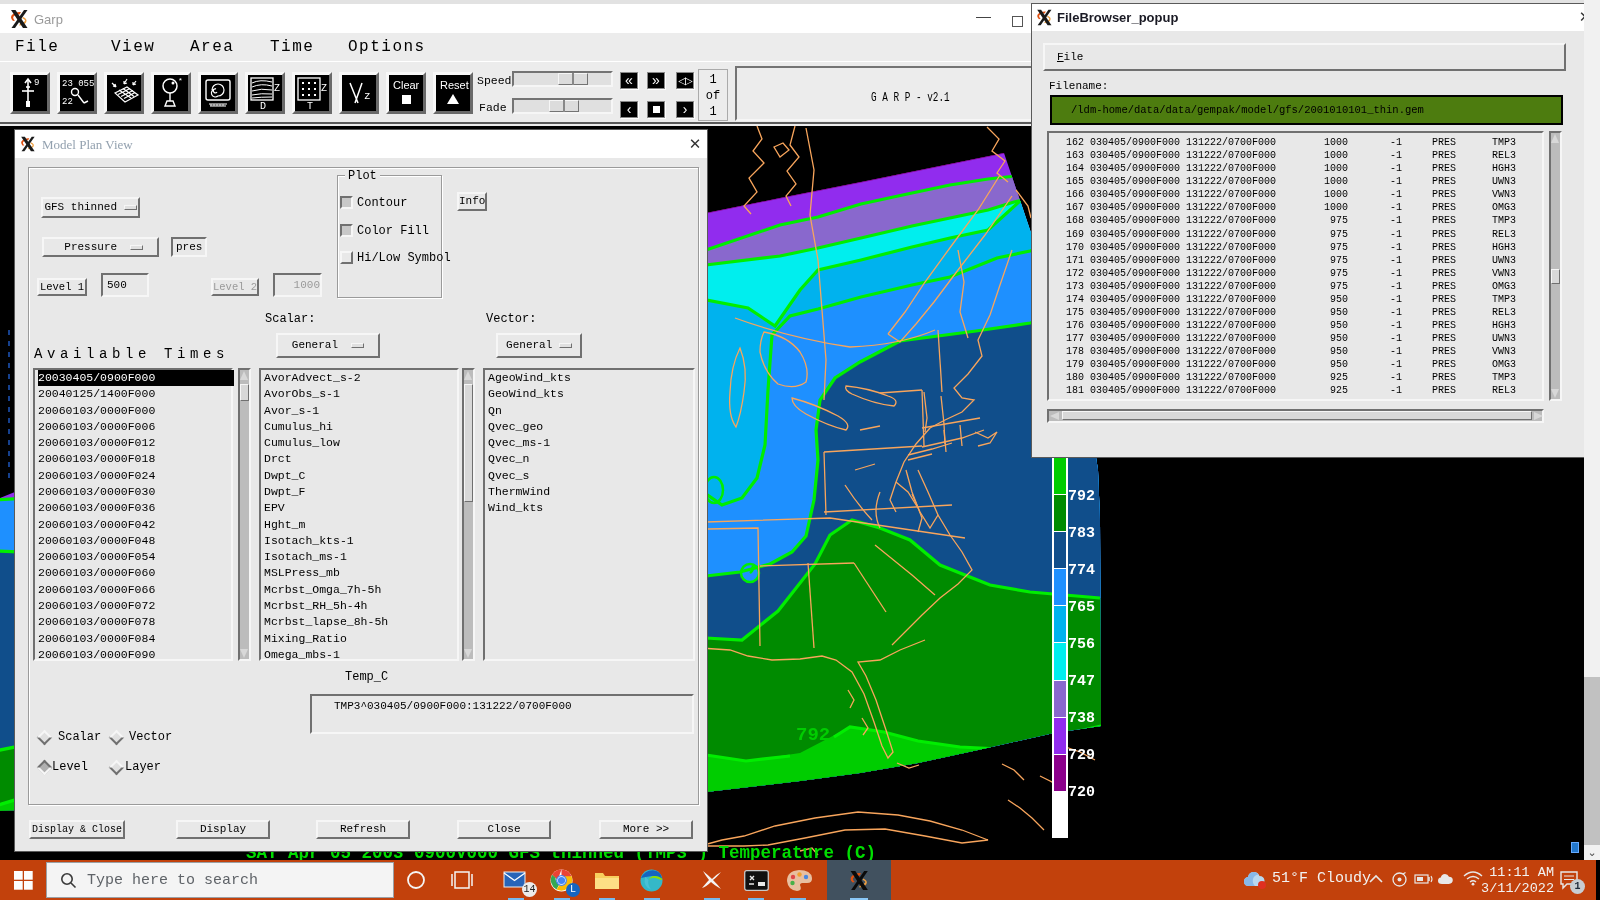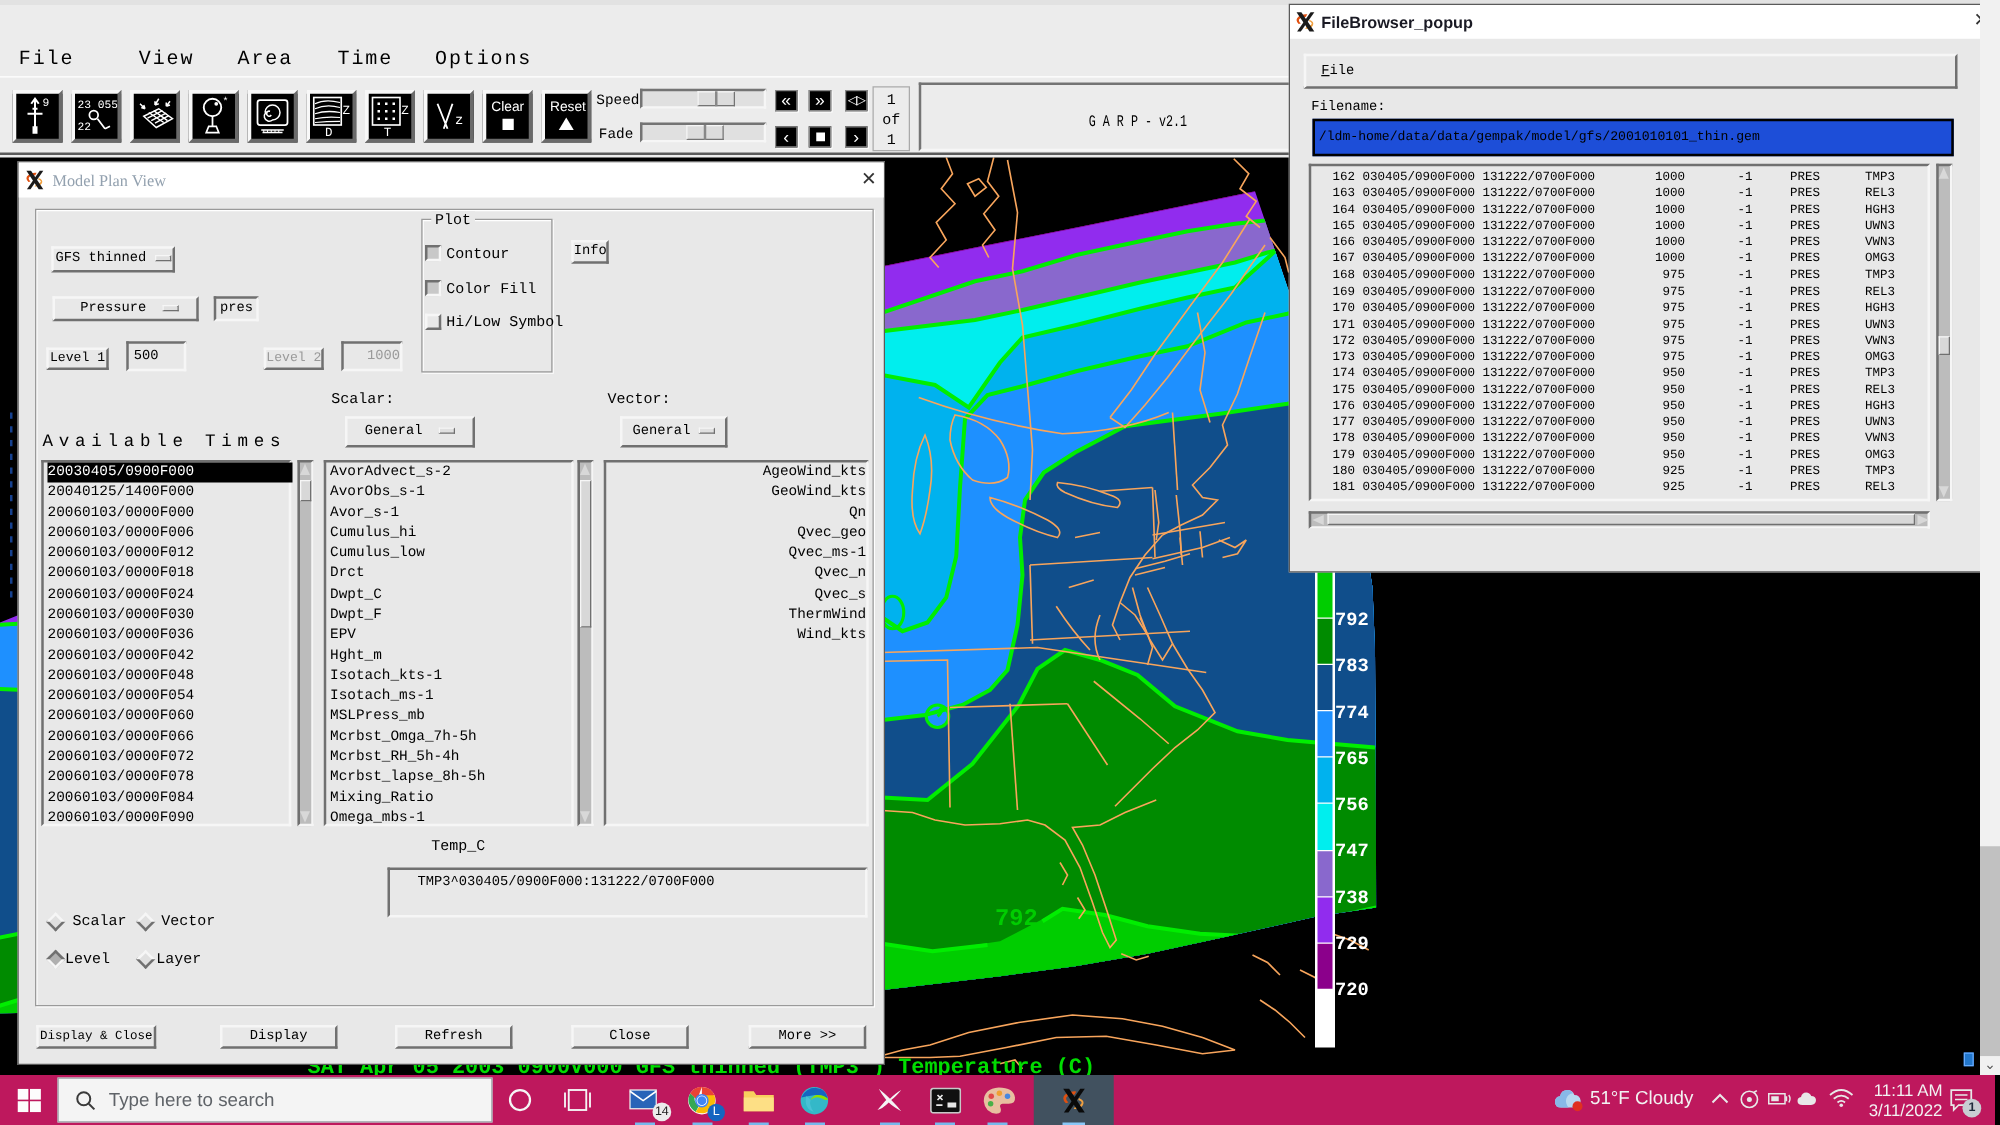--- a/index.html
+++ b/index.html
@@ -120,20 +120,31 @@
           <text x="1068" y="759">729</text>
           <text x="1068" y="796">720</text>
 </g>
 </g>
 <text x="246" y="858" font-family="Liberation Mono,monospace" font-size="17.5" font-weight="bold" fill="#00DD00">SAT Apr 05 2003 0900V000 GFS thinned (TMP3 ) Temperature (C)</text>
 </svg>
 </div>
 
 <div id="garp-top" class="abs" style="left:0;top:0;width:1600px;height:126px;background:#ececec;">
   <div class="abs" style="left:0;top:0;width:1600px;height:4px;background:#e2e2e2;"></div>
+  <div class="abs" style="left:0;top:4px;width:1600px;height:29px;background:#fff;">
+    <svg class="abs" style="left:10px;top:4px;" width="20" height="22" viewBox="0 0 20 22">
+      <path d="M 3,13 Q -1,9 3,6 Q 6,3.5 11,4 L 9.5,6.5 Q 5,6 3.5,8.5 Q 2.5,10.5 5,12.5 Z" fill="#e05010"></path>
+      <path d="M 13,9 Q 18,11 16,14.5 Q 14,17.5 9,17.5 L 10.5,15 Q 14,15 15,13 Q 15.5,11.5 12.5,10.5 Z" fill="#f0a040"></path>
+      <path d="M 1,2 L 5.5,2 L 17.5,20 L 13,20 Z" fill="#1a1a1a"></path>
+      <path d="M 17.5,2 L 14,2 L 1.5,20 L 5,20 Z" fill="#1a1a1a"></path>
+    </svg>
+    <span class="abs" style="left:34px;top:8px;font-family:'Liberation Sans',sans-serif;font-size:13px;color:#9a9a9a;">Garp</span>
+    <span class="abs" style="left:976px;top:3px;font-family:'Liberation Sans',sans-serif;font-size:15px;color:#444;">—</span>
+    <div class="abs" style="left:1012px;top:12px;width:11px;height:11px;border:1px solid #555;"></div>
+  </div>
   <div class="abs" style="left:0;top:33px;width:1600px;height:28px;background:#ececec;font-size:16px;letter-spacing:1.5px;color:#000;">
     <span class="abs" style="left:15px;top:5px;">File</span>
     <span class="abs" style="left:111px;top:5px;">View</span>
     <span class="abs" style="left:190px;top:5px;">Area</span>
     <span class="abs" style="left:270px;top:5px;">Time</span>
     <span class="abs" style="left:348px;top:5px;">Options</span>
   </div>
   <div class="abs" style="left:0;top:61px;width:1600px;height:63px;background:#ececec;border-top:1px solid #fff;border-bottom:2px solid #5a5a5a;"></div>
 
   <div class="tbtn" style="left:10px;">
@@ -357,21 +368,21 @@
 Mcrbst_RH_5h-4h
 Mcrbst_lapse_8h-5h
 Mixing_Ratio
 Omega_mbs-1</pre>
     </div>
   <div class="sbv" style="left:447px;top:238px;width:13px;height:293px;">
     <div class="arr" style="top:1px;border-left:4.5px solid transparent;border-right:4.5px solid transparent;border-bottom:9px solid #d8d8d8;"></div>
     <div class="sbth" style="top:14px;height:118px;"></div>
     <div class="arr" style="bottom:1px;border-left:4.5px solid transparent;border-right:4.5px solid transparent;border-top:9px solid #d8d8d8;"></div>
   </div>
-  <div class="mlist" style="left:468px;top:238px;width:212px;height:293px;text-align:right;">
+  <div class="mlist" style="left:468px;top:238px;width:212px;height:293px;">
       <pre>AgeoWind_kts
 GeoWind_kts
 Qn
 Qvec_geo
 Qvec_ms-1
 Qvec_n
 Qvec_s
 ThermWind
 Wind_kts</pre>
     </div>
@@ -398,21 +409,21 @@
       <path d="M 3,13 Q -1,9 3,6 Q 6,3.5 11,4 L 9.5,6.5 Q 5,6 3.5,8.5 Q 2.5,10.5 5,12.5 Z" fill="#e05010"></path>
       <path d="M 13,9 Q 18,11 16,14.5 Q 14,17.5 9,17.5 L 10.5,15 Q 14,15 15,13 Q 15.5,11.5 12.5,10.5 Z" fill="#f0a040"></path>
       <path d="M 1,2 L 5.5,2 L 17.5,20 L 13,20 Z" fill="#1a1a1a"></path>
         <path d="M 17.5,2 L 14,2 L 1.5,20 L 5,20 Z" fill="#1a1a1a"></path>
     </svg>
     <span class="abs" style="left:25px;top:6px;font-family:'Liberation Sans',sans-serif;font-size:13px;color:#1a1a24;font-weight:bold;">FileBrowser_popup</span>
     <span class="xclose" style="left:545px;top:5px;">✕</span>
   </div>
   <div class="mbtn" style="left:11px;top:39px;width:523px;height:28px;text-align:left;line-height:24px;padding-left:12px;"><span style="text-decoration:underline;">F</span>ile</div>
   <span class="abs" style="left:17px;top:76px;font-size:11px;color:#000;">Filename:</span>
-  <div class="abs" style="left:18px;top:91px;width:513px;height:30px;border:2px solid #000;background:#1d4ed8;font-size:10.5px;line-height:26px;color:#000;padding-left:3px;">/ldm-home/data/data/gempak/model/gfs/2001010101_thin.gem</div>
+  <div class="abs" style="left:18px;top:91px;width:513px;height:30px;border:2px solid #000;background:#4d7c0f;font-size:10.5px;line-height:26px;color:#000;padding-left:19px;">/ldm-home/data/data/gempak/model/gfs/2001010101_thin.gem</div>
   <div class="mlist" style="left:15px;top:127px;width:497px;height:270px;">
       <pre style="font-size:10px;line-height:13.08px;padding-left:5px;padding-top:3px;">  162 030405/0900F000 131222/0700F000        1000       -1     PRES      TMP3
   163 030405/0900F000 131222/0700F000        1000       -1     PRES      REL3
   164 030405/0900F000 131222/0700F000        1000       -1     PRES      HGH3
   165 030405/0900F000 131222/0700F000        1000       -1     PRES      UWN3
   166 030405/0900F000 131222/0700F000        1000       -1     PRES      VWN3
   167 030405/0900F000 131222/0700F000        1000       -1     PRES      OMG3
   168 030405/0900F000 131222/0700F000         975       -1     PRES      TMP3
   169 030405/0900F000 131222/0700F000         975       -1     PRES      REL3
   170 030405/0900F000 131222/0700F000         975       -1     PRES      HGH3
@@ -439,21 +450,21 @@
     <div class="arr" style="left:485px;top:1px;border-top:4.5px solid transparent;border-bottom:4.5px solid transparent;border-left:9px solid #d8d8d8;"></div>
   </div>
 </div>
 
 <div class="abs" style="left:1584px;top:0;width:16px;height:860px;background:#f1f1f1;"></div>
 <div class="abs" style="left:1584px;top:677px;width:16px;height:168px;background:#c1c1c1;"></div>
 <div class="abs" style="left:1584px;top:845px;width:16px;height:15px;background:#f1f1f1;color:#505050;font-size:11px;text-align:center;line-height:15px;font-family:'Liberation Sans',sans-serif;">⌄</div>
 
 <div class="abs" style="left:1571px;top:842px;width:8px;height:11px;background:#2277cc;border:1px solid #66aaff;"></div>
 
-<div id="taskbar" class="abs" style="left:0;top:860px;width:1596px;height:40px;background:#be185d;font-family:Liberation Sans, sans-serif;">
+<div id="taskbar" class="abs" style="left:0;top:860px;width:1596px;height:40px;background:#c2410c;font-family:Liberation Mono, monospace;">
   <svg class="abs" style="left:14px;top:11px;" width="19" height="19" viewBox="0 0 19 19">
       <g fill="#fdfdfd">
         <rect x="0" y="0" width="8.7" height="8.7"></rect>
         <rect x="10" y="0" width="8.7" height="8.7"></rect>
         <rect x="0" y="10" width="8.7" height="8.7"></rect>
         <rect x="10" y="10" width="8.7" height="8.7"></rect>
       </g>
     </svg>
   <div class="abs" style="left:46px;top:2px;width:348px;height:36px;background:#f4f4f4;border:1px solid #9aa0a6;">
     <svg class="abs" style="left:13px;top:9px;" width="17" height="17" viewBox="0 0 17 17">

